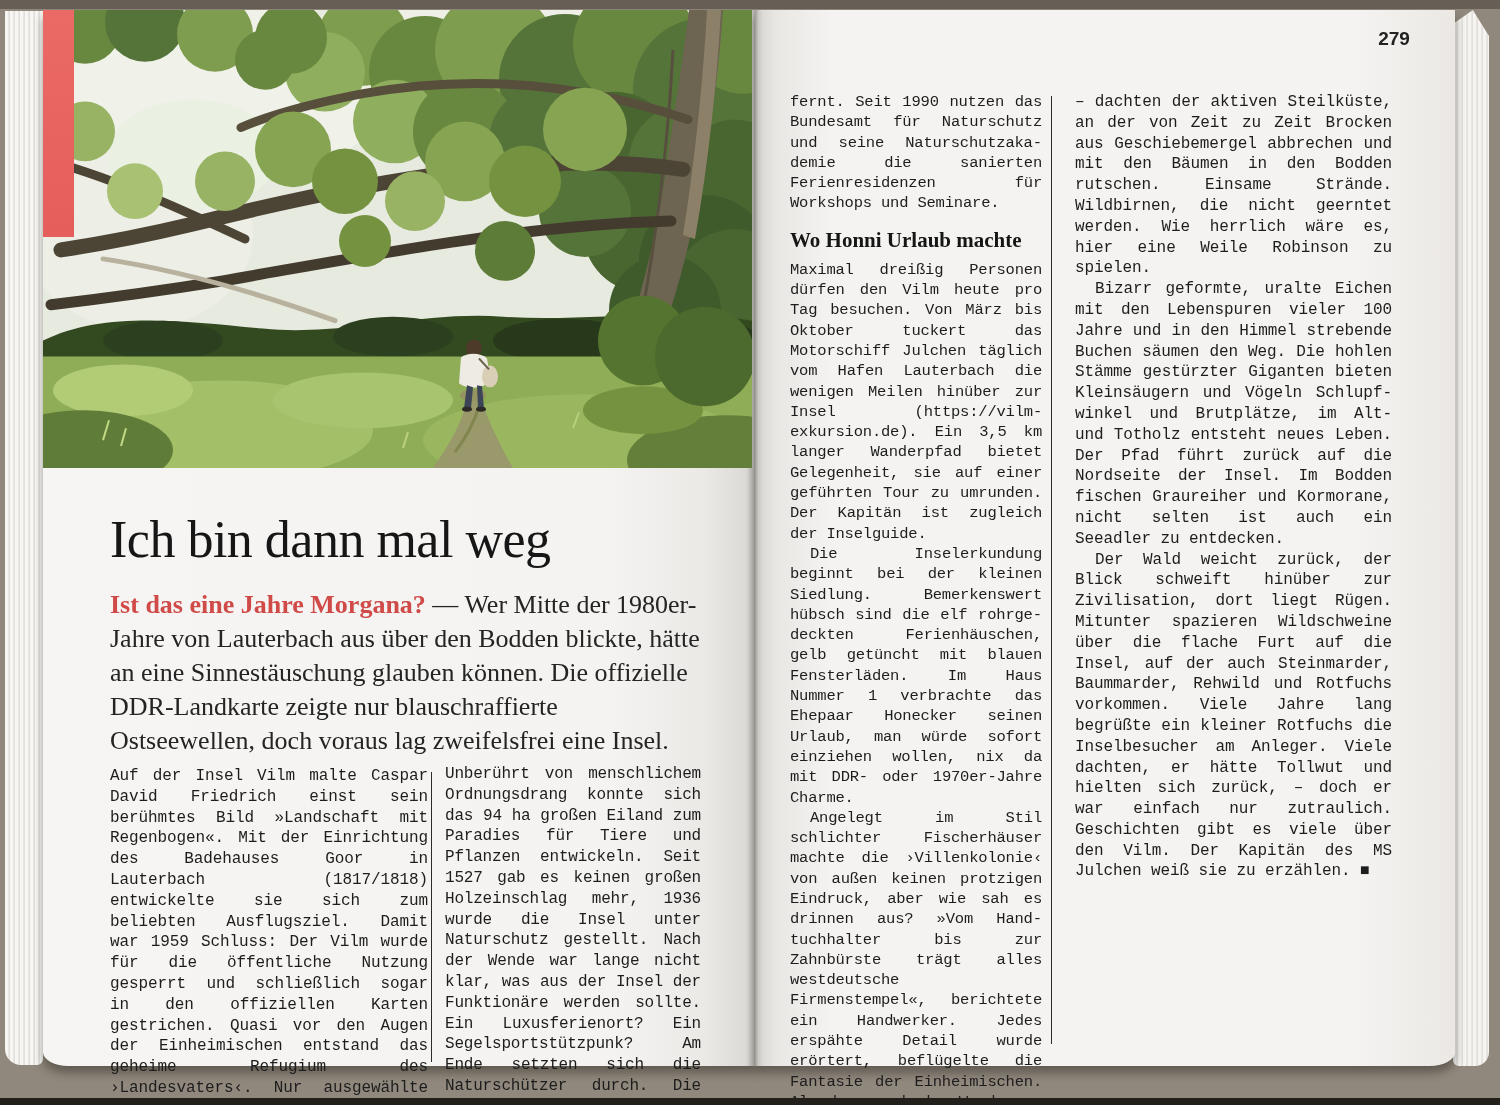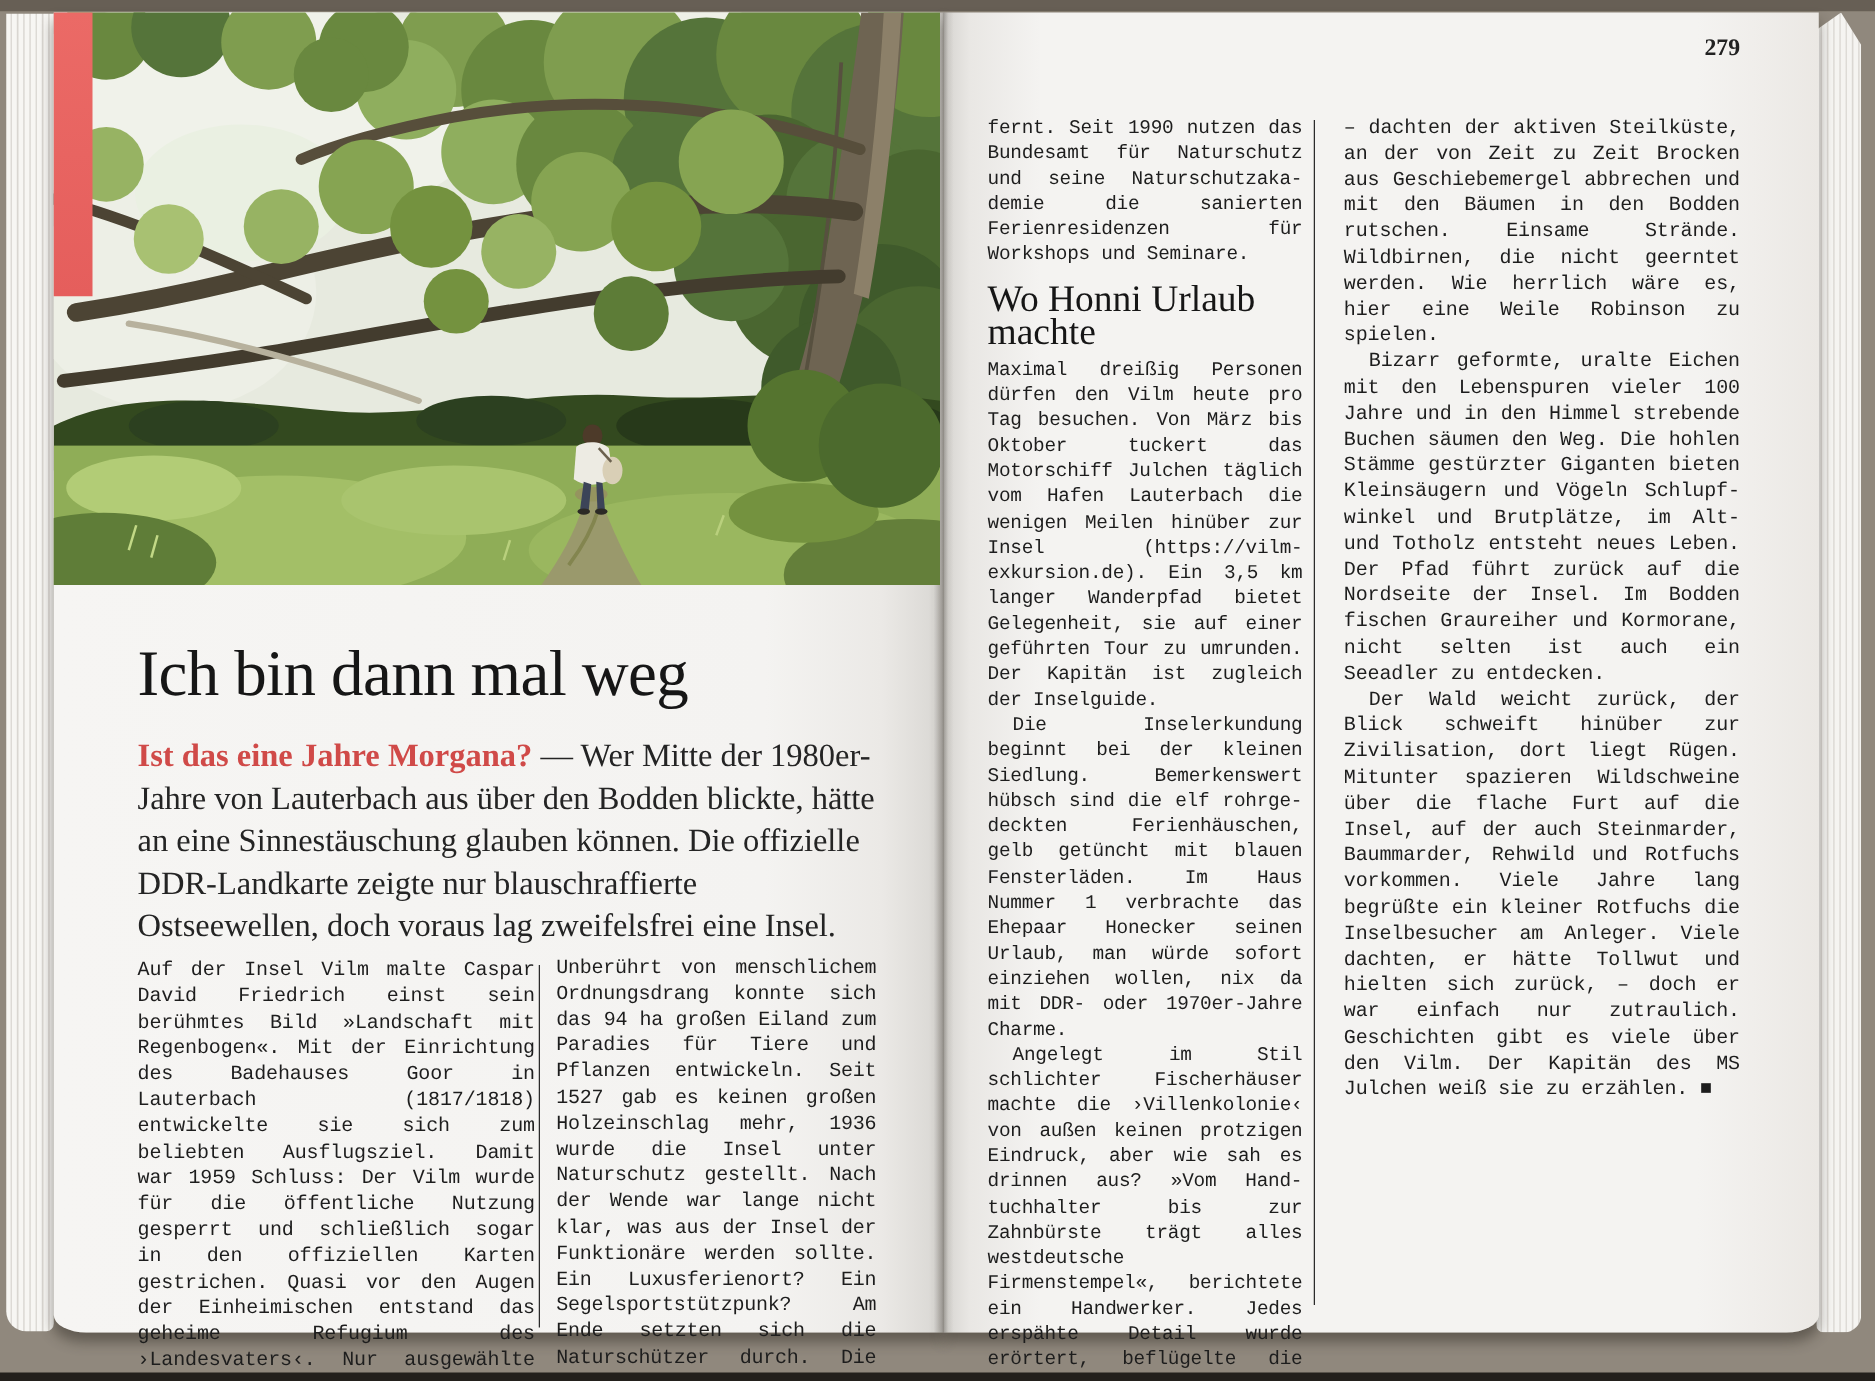--- a/index.html
+++ b/index.html
@@ -16,41 +16,41 @@
   .page{position:absolute;top:10px;height:1056px;box-shadow:0 7px 10px rgba(40,35,28,0.45);}
   .page-left{left:43px;width:712px;border-radius:0 0 0 26px/0 0 0 14px;
      background:linear-gradient(90deg,#f6f5f3 0%,#f4f3f1 80%,#ebe9e6 93%,#d8d6d2 100%);}
   .page-right{left:755px;width:700px;border-radius:0 0 26px 0/0 0 14px 0;
      background:linear-gradient(90deg,#d6d4d0 0%,#e9e7e4 3%,#f4f3f1 11%,#f4f3f1 86%,#ebe8e4 100%);}
   .gutter{position:absolute;left:747px;top:10px;width:16px;height:1056px;
      background:linear-gradient(90deg,rgba(80,74,66,0) 0%,rgba(80,74,66,0.22) 42%,rgba(55,50,44,0.32) 52%,rgba(80,74,66,0.10) 72%,rgba(80,74,66,0) 100%);}
   .photo{position:absolute;left:43px;top:10px;width:709px;height:458px;display:block;}
   .ribbon{position:absolute;left:43px;top:10px;width:31px;height:227px;
      background:linear-gradient(180deg,#eb6a66 0%,#e55e5c 100%);}
-  .pageno{position:absolute;left:1292px;top:28px;width:100px;text-align:right;
-     font-family:Liberation Serif, serif;font-weight:bold;font-size:19px;color:#222;}
+  .pageno{position:absolute;left:1344px;top:28px;width:100px;text-align:center;
+     font-family:Liberation Sans, sans-serif;font-weight:bold;font-size:19px;color:#222;}
   .headline{position:absolute;left:110px;top:512px;margin:0;width:640px;
      font-size:52px;line-height:56px;font-weight:normal;letter-spacing:-0.5px;color:#161616;}
   .lead{position:absolute;left:110px;top:588px;margin:0;width:598px;
      font-size:26px;line-height:34px;text-align:left;color:#242424;}
   .lead-intro{font-weight:bold;color:#d04a48;}
   .rule{position:absolute;width:1px;background:#2b2b2b;}
   .rule-left{left:431px;top:772px;height:290px;}
   .rule-right{left:1051px;top:96px;height:948px;}
   .col{position:absolute;}
   .colL1{left:110px;top:766px;width:318px;}
   .colL2{left:445px;top:764px;width:256px;}
   .colR1{left:790px;top:92px;width:252px;}
   .colR2{left:1075px;top:92px;width:317px;}
   .body-text{margin:0;font-size:16px;line-height:20.8px;text-align:justify;letter-spacing:-0.1px;font-family:Liberation Mono, monospace;}
   .colL1 .body-text{word-spacing:2.5px;}
   .colL2 .body-text{letter-spacing:-0.2px;}
   .colR1 .body-text{font-size:15.5px;line-height:20.3px;letter-spacing:-0.2px;}
   .indent{text-indent:20px;}
-  .subhead{margin:14px 0 8px;font-size:30px;line-height:26px;font-weight:normal;color:#161616;}
+  .subhead{margin:14px 0 8px;font-size:21px;line-height:26px;font-weight:bold;color:#161616;}
   .colL2 .subhead{margin:0 0 9px;}
   .colR1 .subhead{margin:13px 0 7px;}
   .two-line{white-space:pre-line;}
   .pullquote{margin:22px 0 24px;font-size:36px;line-height:42px;font-weight:bold;
      letter-spacing:-0.3px;color:#141414;white-space:pre-line;}
 </style>
 </head>
 <body>
 
 <div class="canvas">

